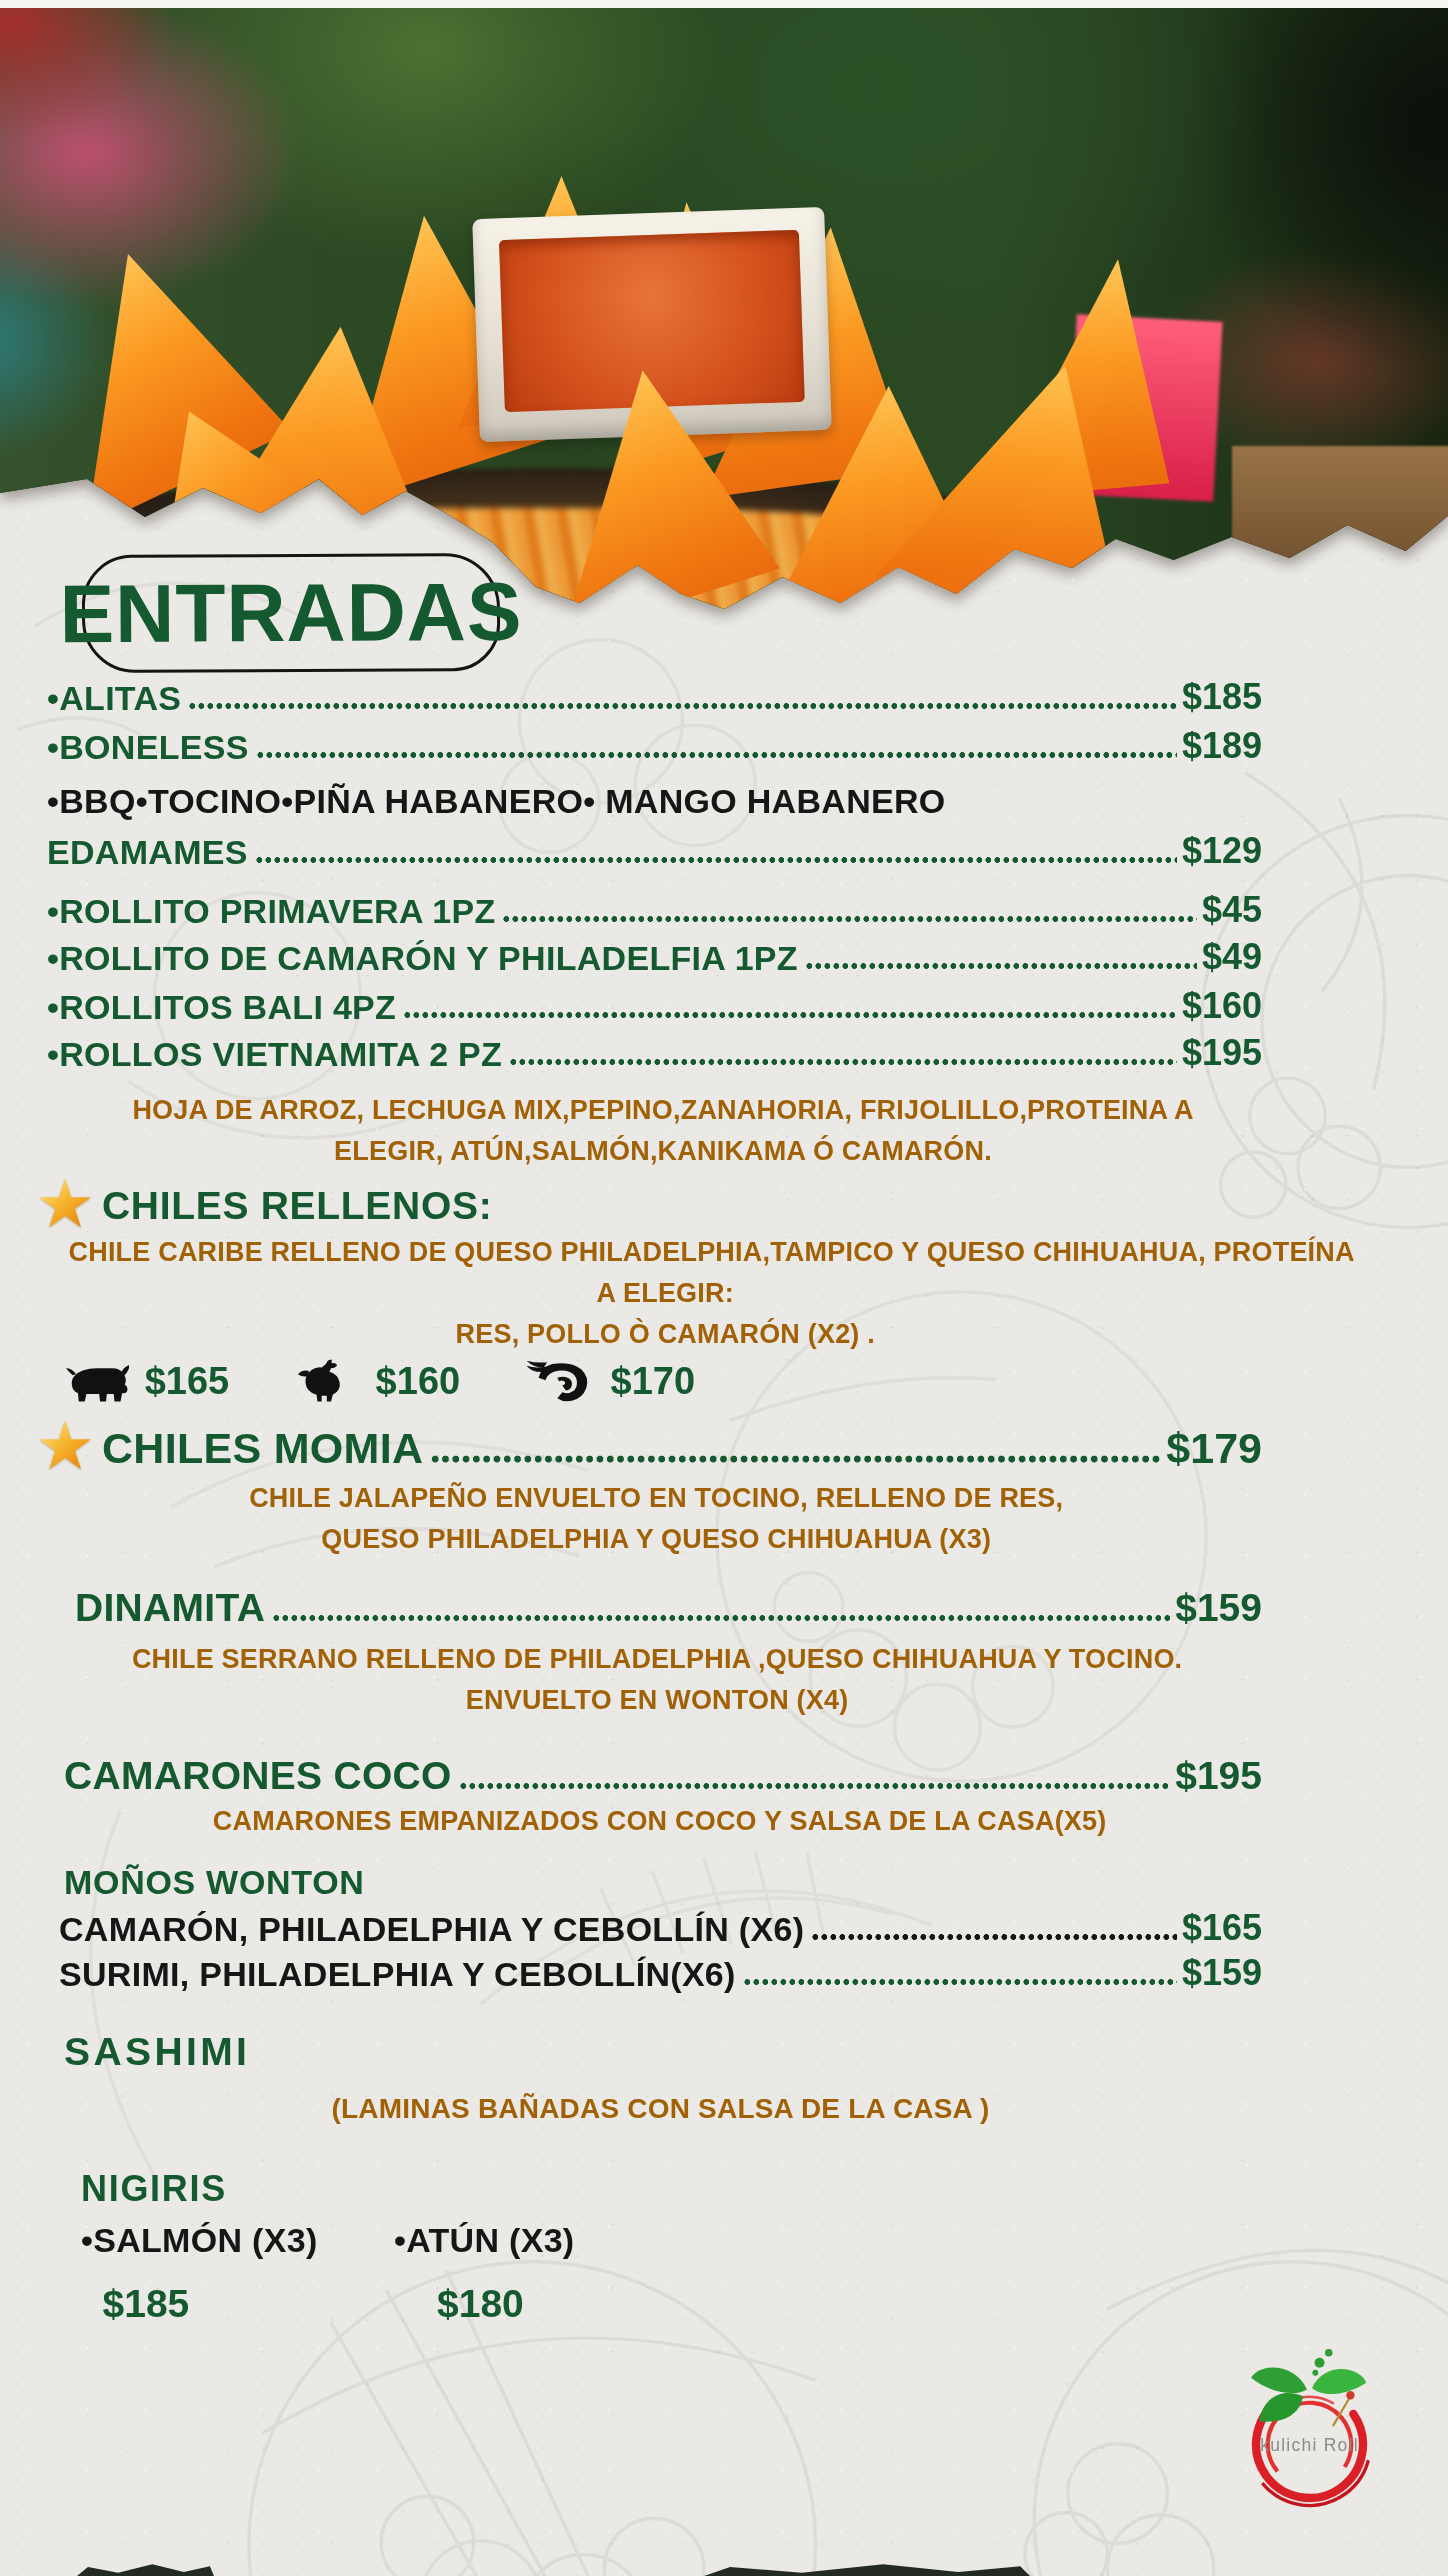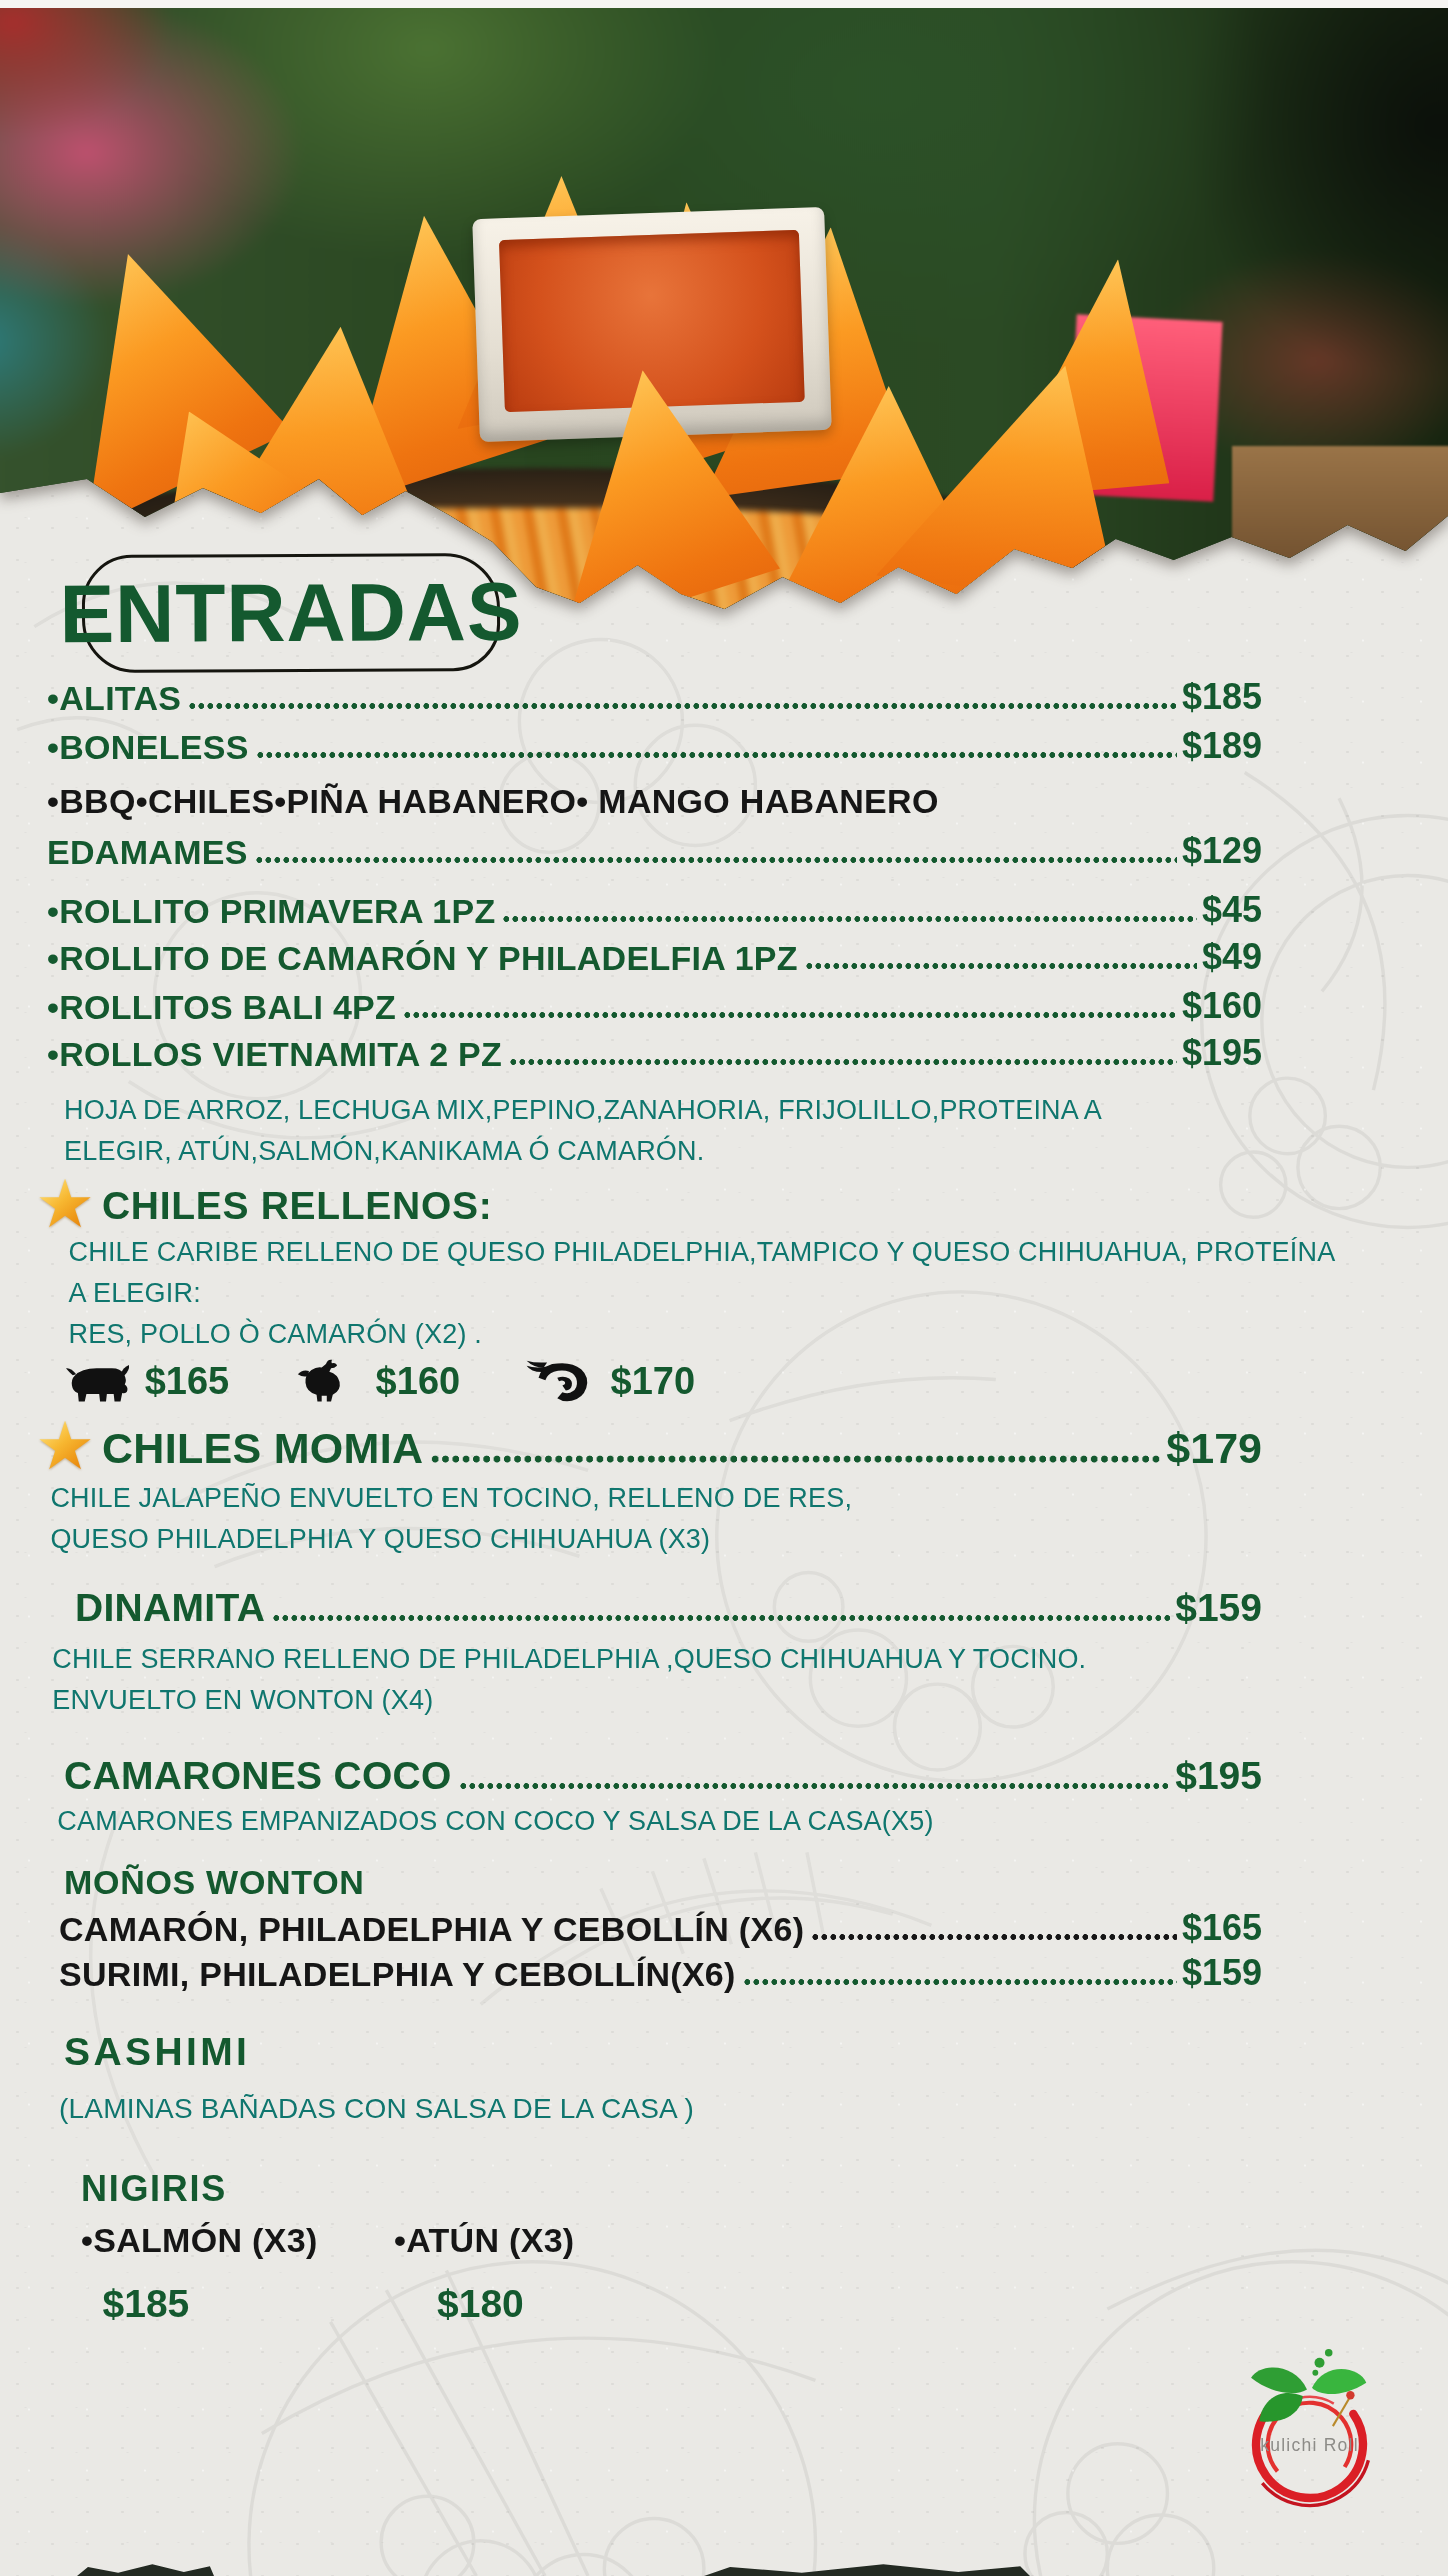--- a/index.html
+++ b/index.html
@@ -88,21 +88,21 @@
     background-size:9px 12px;background-repeat:repeat-x;}
   .dotrow .price{font-size:36px;white-space:nowrap;color:#14592f;}
   .dots.black{color:#161616;}
   .lbl.black{color:#161616;}
   .dotrow.big .lbl,.dotrow.big .price{font-size:43px;}
   .dotrow.big .dots{height:13.7px;margin-bottom:6.9px;
     background-image:radial-gradient(circle at 5.2px 6.9px, currentColor 3.1px, transparent 3.7px);
     background-size:10.3px 13.7px;}
   .dotrow.md .lbl,.dotrow.md .price{font-size:39px;}
   .flavors{display:flex;font-size:34px;font-weight:800;color:#161616;letter-spacing:0.3px;}
-  .desc{font-size:27px;font-weight:400;line-height:1.52;letter-spacing:0.2px;color:#0f766e;white-space:nowrap;}
+  .desc{font-size:27px;font-weight:700;line-height:1.52;letter-spacing:0.2px;color:#a16207;white-space:nowrap;text-align:center;}
   .heading{color:#14592f;font-weight:700;font-size:38px;letter-spacing:0.7px;}
   .starline{display:flex;align-items:center;}
   .star{font-size:67px;line-height:.75;margin:-5.2px 6.9px 0 -12px;
     background:linear-gradient(140deg,#ffe27a 10%,#f7b731 45%,#e98a0e 82%);
     -webkit-background-clip:text;background-clip:text;color:transparent;
     filter:drop-shadow(0.9px 1.7px 0.9px rgba(130,75,0,.4));}
   .protein-row{display:flex;align-items:center;gap:13.7px;font-size:38px;font-weight:800;color:#14592f;padding-left:17px;}
   .picon{width:67px;height:46px;}
   .picon.sh{width:76px;}
   .opt-cols .orow{display:flex;font-size:31px;font-weight:800;color:#161616;letter-spacing:0.3px;}
@@ -216,21 +216,21 @@
   </div>
 
   <div class="dotrow" style="margin-top:6.9px;">
     <span class="lbl">•BONELESS</span>
     <span class="dots"></span>
     <span class="price">$189</span>
   </div>
 
   <div class="flavors" style="margin-top:15.5px;">
     <span>•BBQ</span>
-    <span>•CHILES</span>
+    <span>•TOCINO</span>
     <span>•PIÑA HABANERO</span>
     <span>• MANGO HABANERO</span>
   </div>
 
   <div class="dotrow" style="margin-top:8.6px;text-align:center;">
     <span class="lbl">EDAMAMES</span>
     <span class="dots"></span>
     <span class="price">$129</span>
   </div>
 

